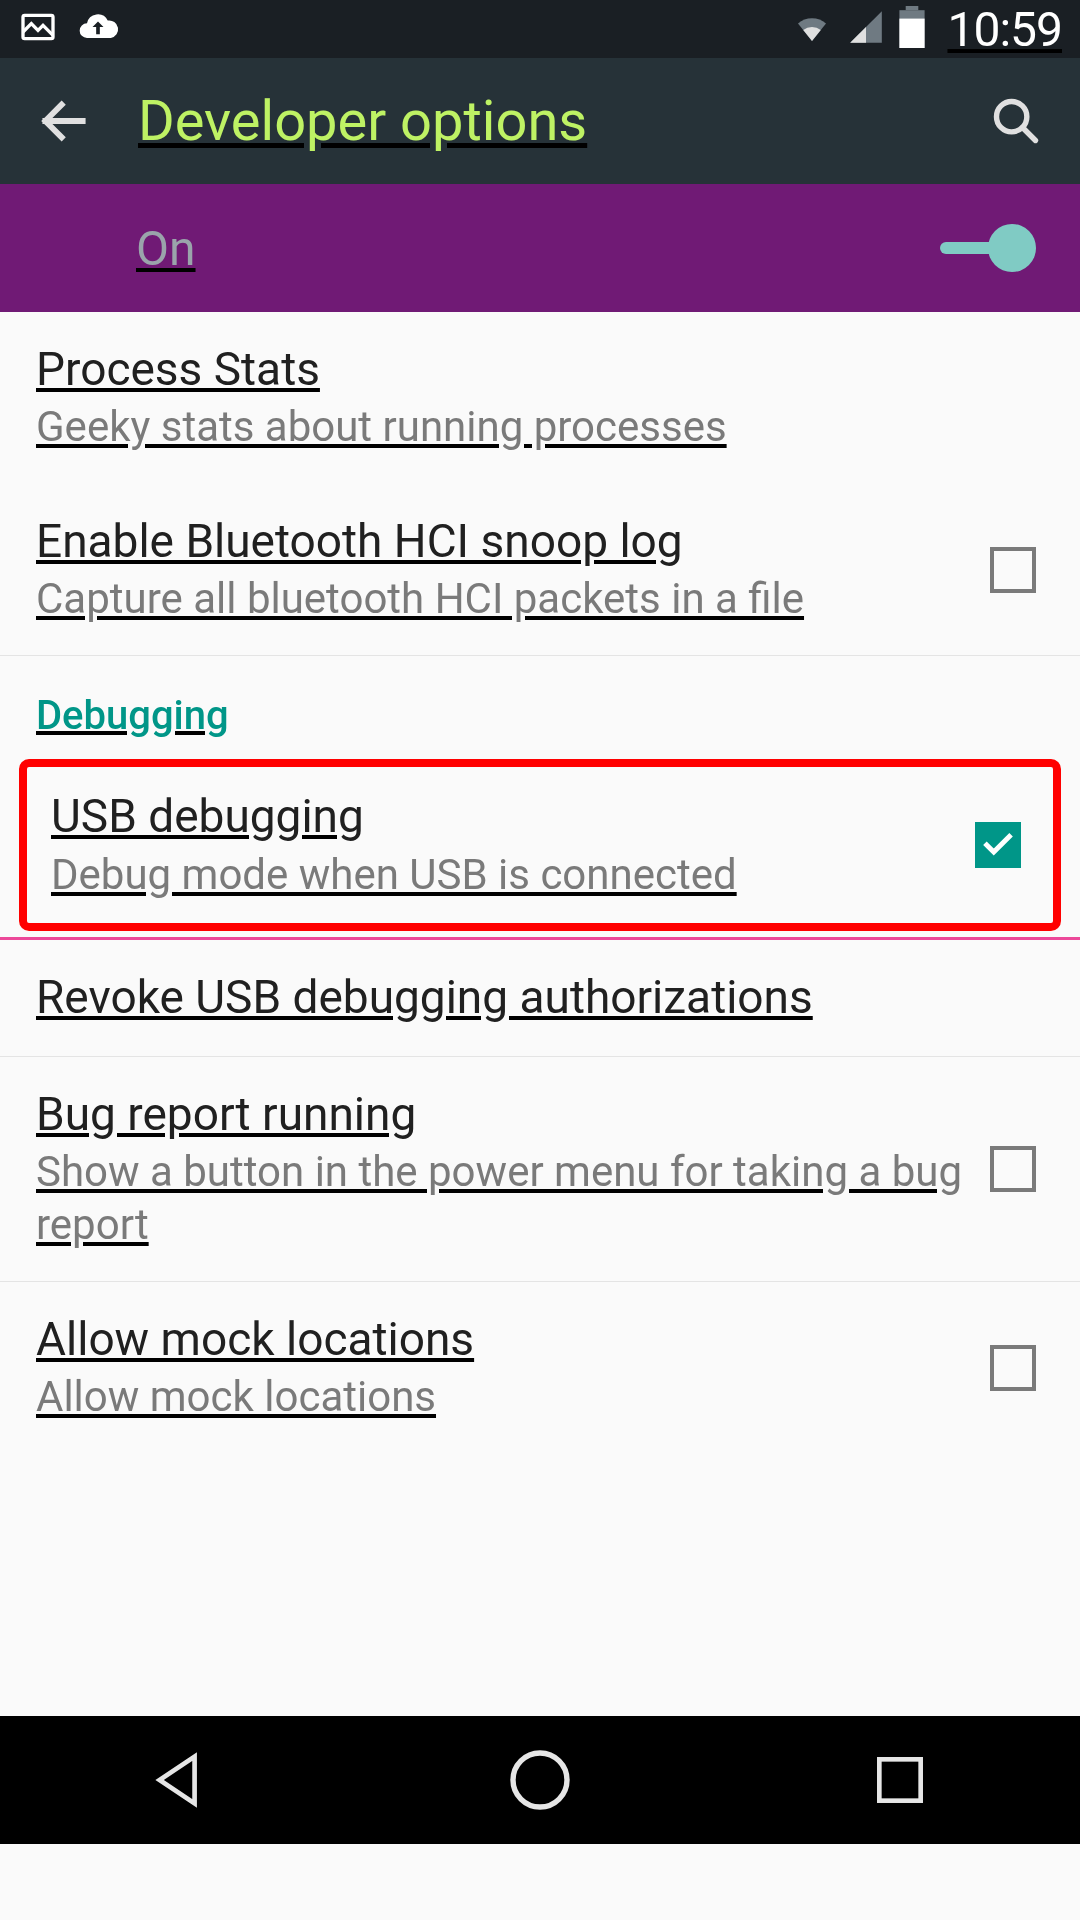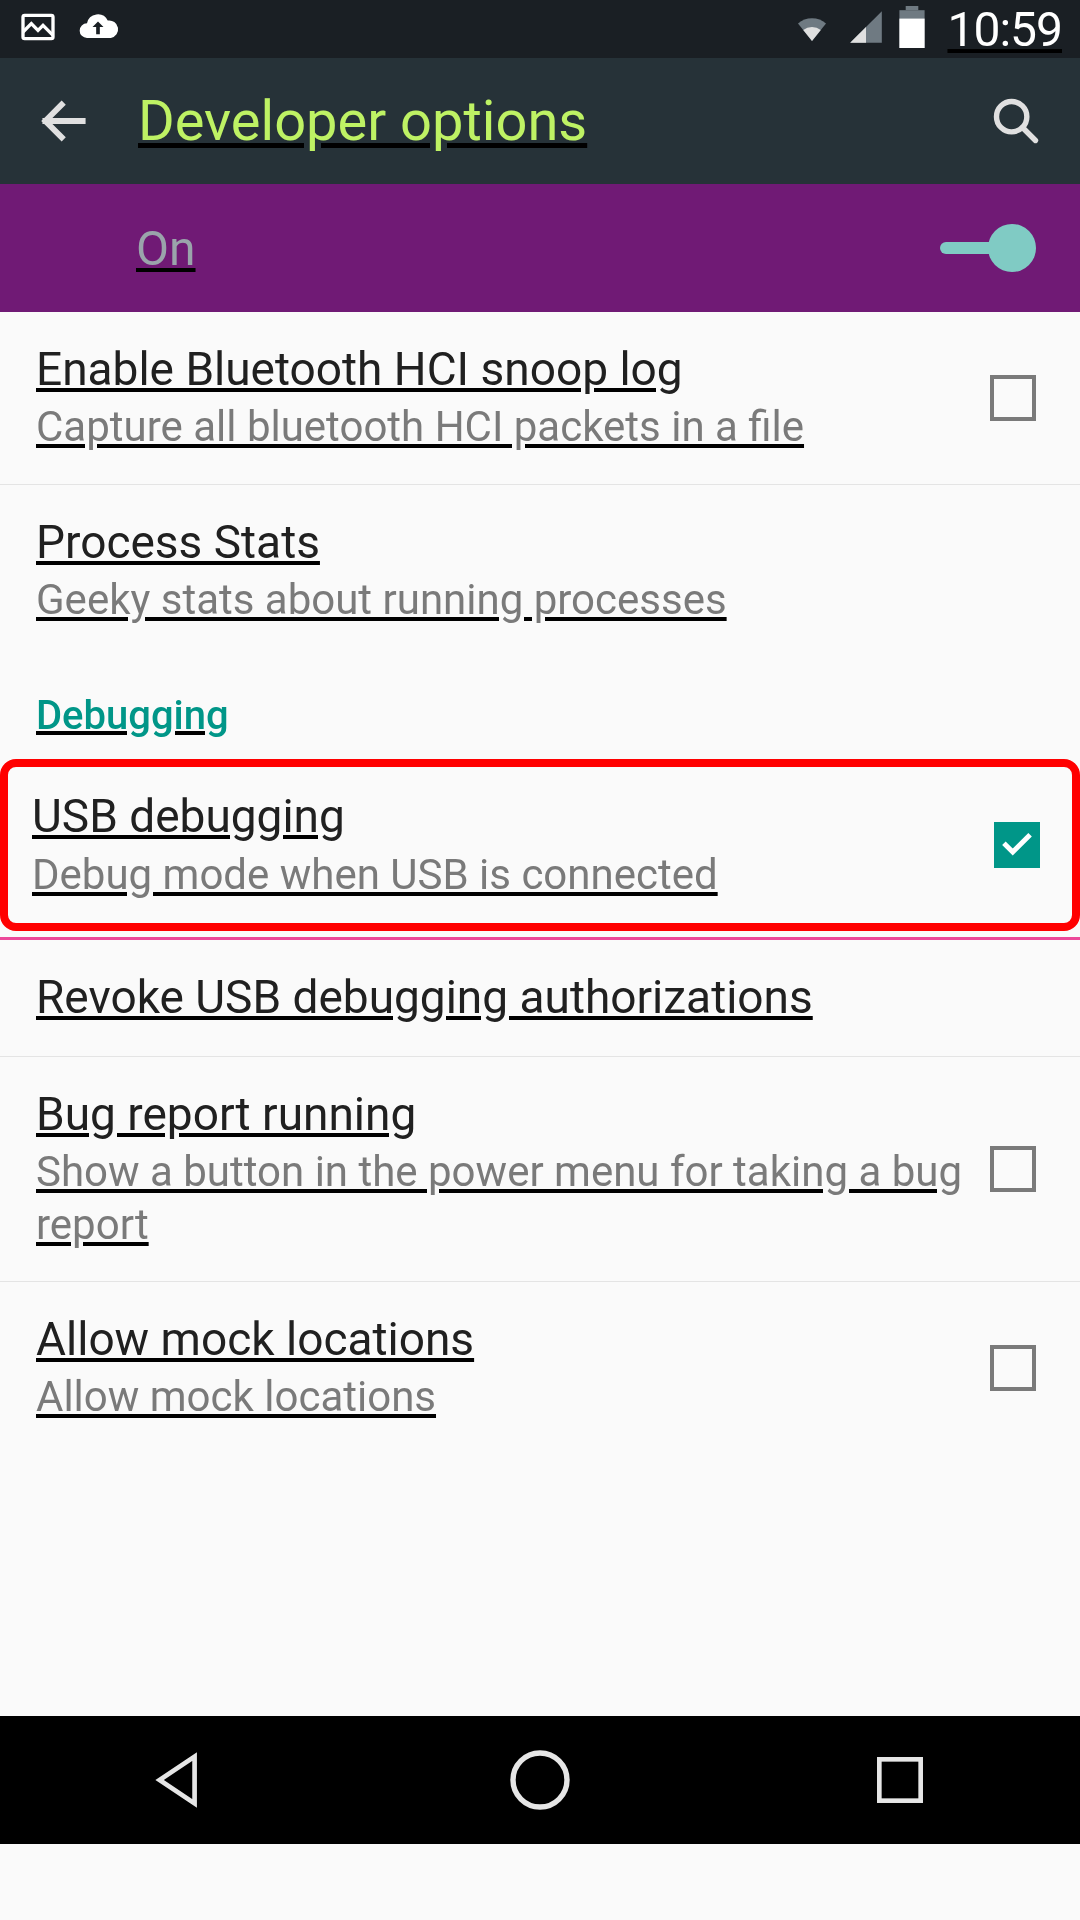--- a/index.html
+++ b/index.html
@@ -20,21 +20,21 @@
   .switch { margin-left:auto; width:100px; height:48px; position:relative; cursor:pointer;}
   .switch-track { position:absolute; top:18px; left:4px; width:64px; height:12px; background:#80cbc4; border-radius:6px;}
   .switch-thumb { position:absolute; top:0; right:0; width:48px; height:48px; background:#80cbc4; border-radius:50%;}
   .item { padding:30px 36px 30px 36px; border-bottom:1px solid #e4e4e4; display:flex; align-items:center; cursor:pointer; min-height:120px;}
   .item-text { flex:1; padding-right:20px;}
   .item-title { font-size:46px; color:#202020; line-height:1.2; }
   .item-sub { font-size:42px; color:#7a7a7a; margin-top:4px; line-height:1.25;}
   .checkbox { width:46px; height:46px; border:4px solid #7a7a7a; background:transparent; flex-shrink:0; margin-right:8px;}
   .checkbox.checked { background:#009688; border-color:#009688; display:flex; align-items:center; justify-content:center;}
   .section-hdr { padding:36px 36px 16px 36px; color:#009688; font-size:40px; font-weight:500;}
-  .highlight-box { border:8px solid #ff0000; border-radius:16px; margin:4px 0; }
+  .highlight-box { border:8px solid #ff0000; border-radius:10px; margin:4px 19px; }
   .highlight-box .item { border-bottom:none; padding:22px 24px;}
   .item.noborder { border-bottom:none; }
   .item.shortpad { padding-bottom:10px;}
   
   .nav-bar { position:absolute; bottom:0; left:0; width:1080px; height:128px; background:#000; display:flex; align-items:center; justify-content:space-around;}
   .nav-btn { width:160px; height:100px; display:flex; align-items:center; justify-content:center; cursor:pointer;}
   
   .content { position:relative; height:calc(1920px - 58px - 126px - 128px - 128px); overflow:hidden;}
   .page { position:relative; width:1080px; height:1844px;text-decoration:underline; }
 </style>
@@ -100,33 +100,33 @@
   <div class="master-row">
     <div class="master-label">On</div>
     <div class="switch">
       <div class="switch-track"></div>
       <div class="switch-thumb"></div>
     </div>
   </div>
 
   <div class="content">
 
+    <div class="item noborder">
+      <div class="item-text">
+        <div class="item-title">Process Stats</div>
+        <div class="item-sub">Geeky stats about running processes</div>
+      </div>
+    </div>
+
     <div class="item">
       <div class="item-text">
         <div class="item-title">Enable Bluetooth HCI snoop log</div>
         <div class="item-sub">Capture all bluetooth HCI packets in a file</div>
       </div>
       <div class="checkbox"></div>
-    </div>
-
-    <div class="item noborder">
-      <div class="item-text">
-        <div class="item-title">Process Stats</div>
-        <div class="item-sub">Geeky stats about running processes</div>
-      </div>
     </div>
 
     <div class="section-hdr">Debugging</div>
 
     <div class="highlight-box">
       <div class="item">
         <div class="item-text">
           <div class="item-title">USB debugging</div>
           <div class="item-sub">Debug mode when USB is connected</div>
         </div>

